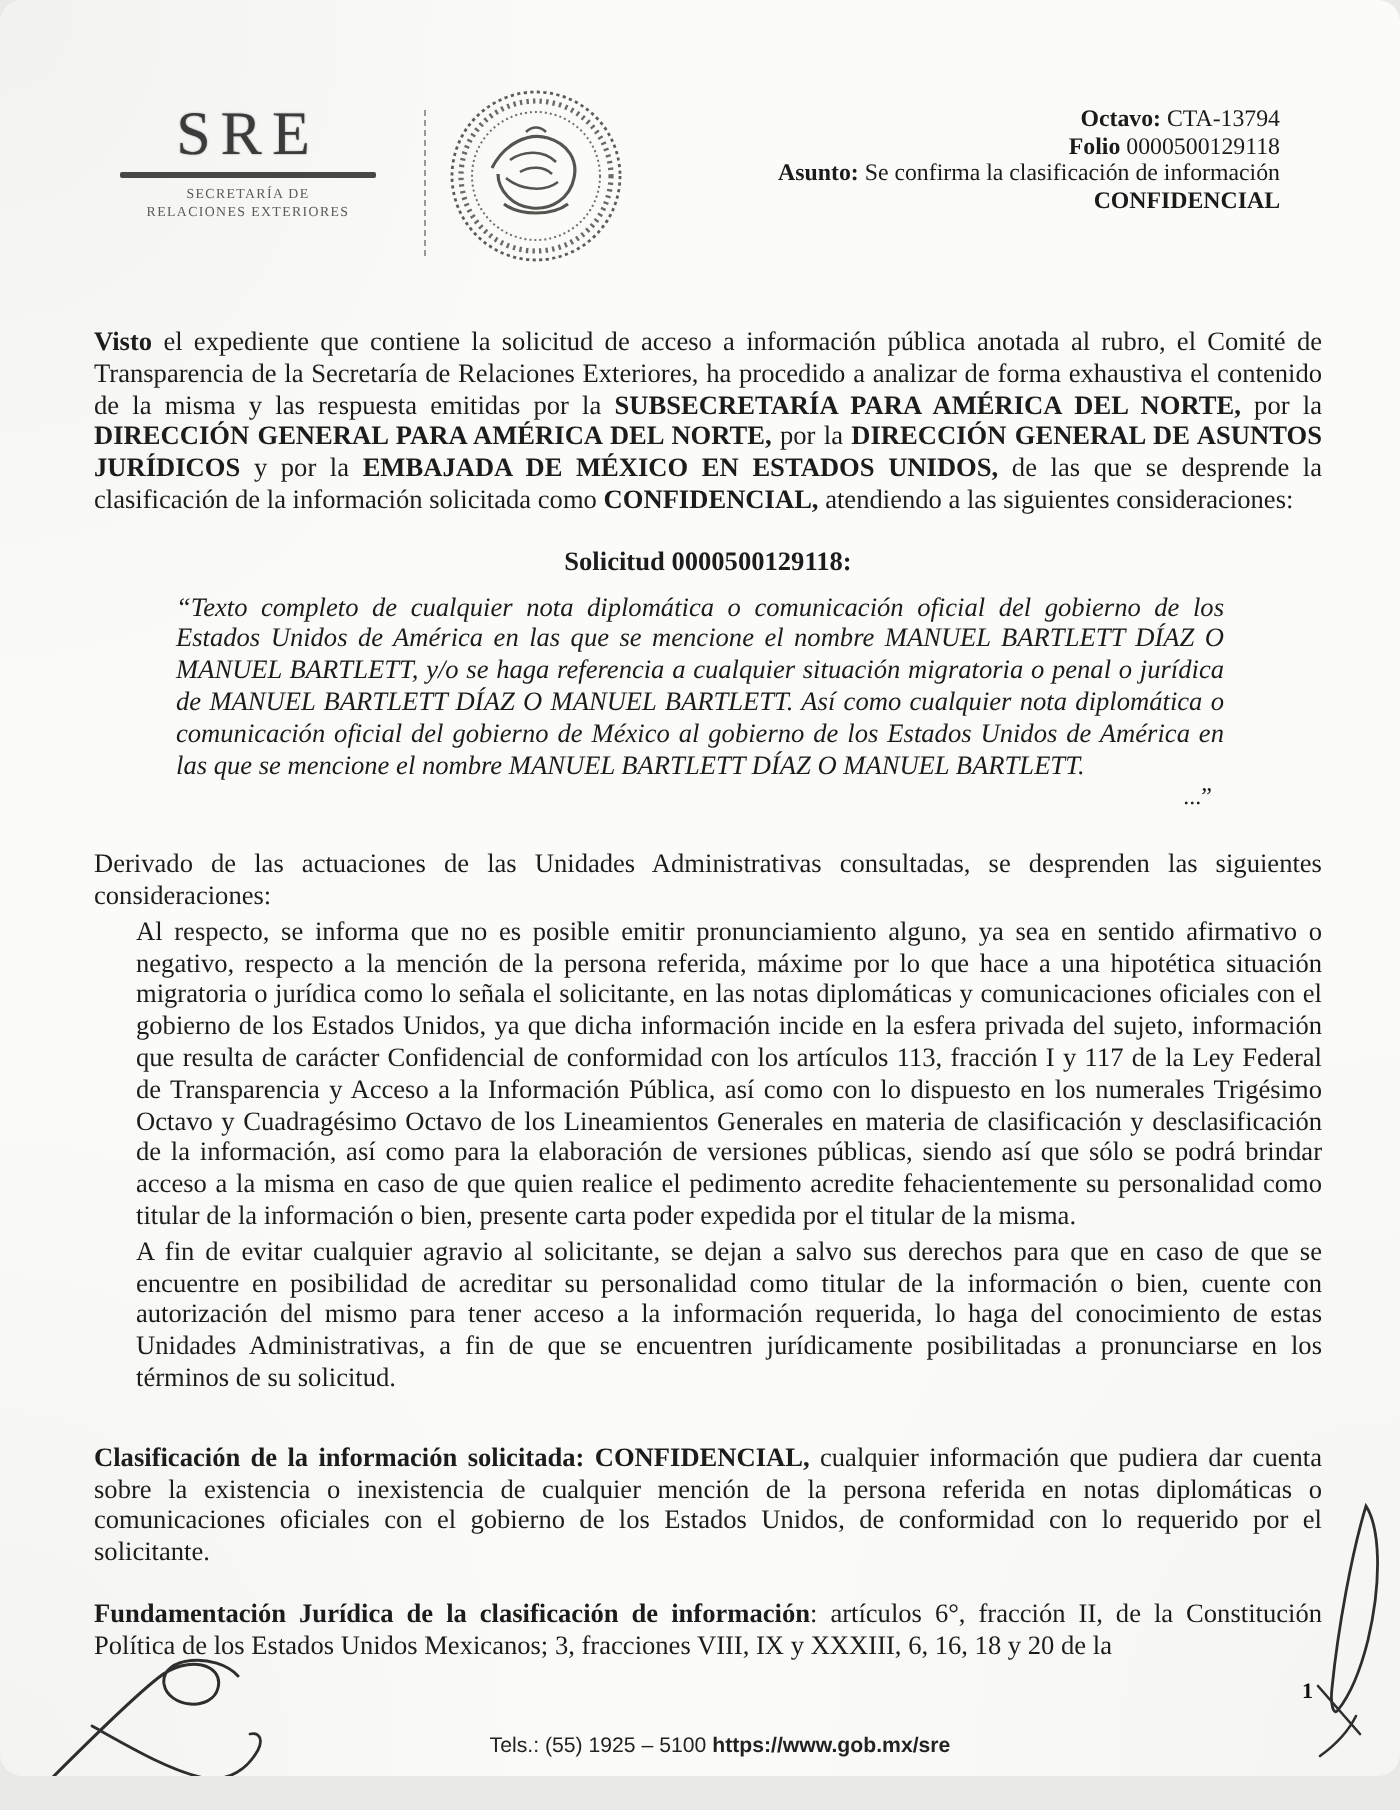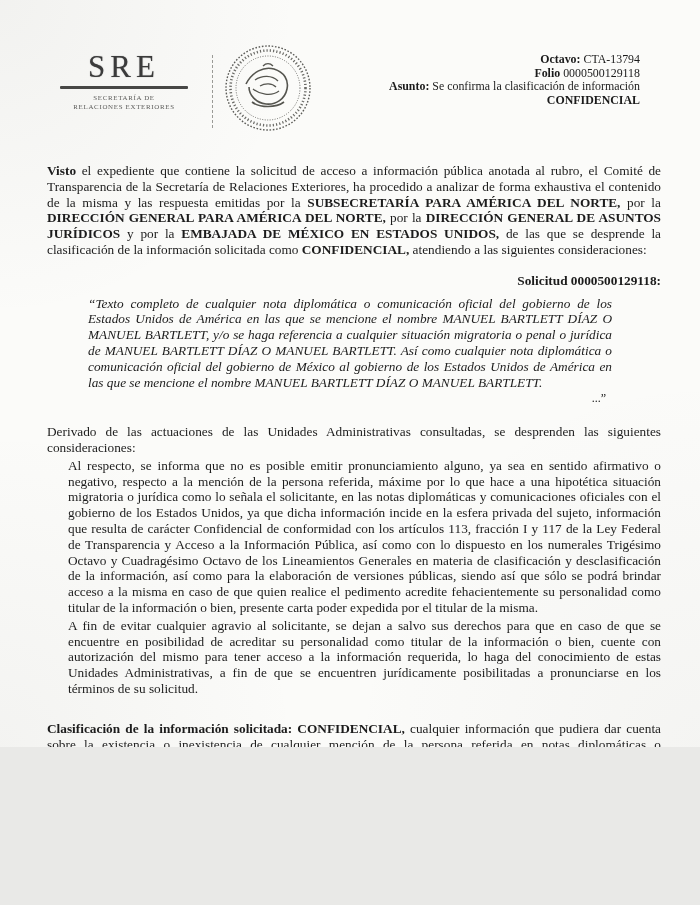--- a/index.html
+++ b/index.html
@@ -5,28 +5,29 @@
   * { margin: 0; padding: 0; box-sizing: border-box; }
   html, body { width: 700px; height: 905px; }
   body {
     font-family: "Liberation Serif", serif;
     background: #e9e9e7;
     overflow: hidden;
   }
   .page {
     position: relative;
     width: 700px;
-    height: 747px;
+    height: 888px;
     background:
       radial-gradient(ellipse at 0% 0%, rgba(120,120,115,0.07), transparent 30%),
       radial-gradient(ellipse at 100% 100%, rgba(120,120,115,0.05), transparent 35%),
       radial-gradient(ellipse at 0% 100%, rgba(120,120,115,0.06), transparent 30%),
       #fbfbf9;
     color: #1c1c1c;
     overflow: hidden;
+    border-radius: 11px;
   }
 
   
   .logo { position: absolute; left: 60px; top: 50px; width: 128px; text-align: center; }
   .logo-acronym {
     font-size: 31px; letter-spacing: 5px; color: #3b3b3b;
     font-weight: normal; line-height: 34px;
     text-shadow: 0 0 1px rgba(60,60,60,.55);
   }
   .logo-rule { height: 3px; background: #474745; margin: 2px 0 5px 0; border-radius: 1px; }
@@ -46,21 +47,21 @@
   .header-right .b { font-weight: bold; }
   .header-right .row { white-space: nowrap; }
 
   
   .content {
     position: absolute; left: 47px; top: 163px; width: 614px;
     font-size: 13.3px; line-height: 15.8px; text-align: justify;
   }
   .content .b { font-weight: bold; }
   .p-visto { margin-bottom: 15px; }
-  .h-solicitud { font-weight: bold; margin: 0 0 7px 0; text-align: right; }
+  .h-solicitud { font-weight: bold; margin: 0 0 7px 0; text-align: center; }
   .quote {
     font-style: italic;
     margin: 0 49px 0 41px;
   }
   .quote-close { text-align: right; margin: 1px 55px 0 0; font-size: 12px; }
   .p-derivado { margin-top: 17px; }
   .p-consider { margin-top: 2px; margin-left: 21px; }
   .p-clasif { margin-top: 24px; }
   .p-funda { margin-top: 15px; }
 

